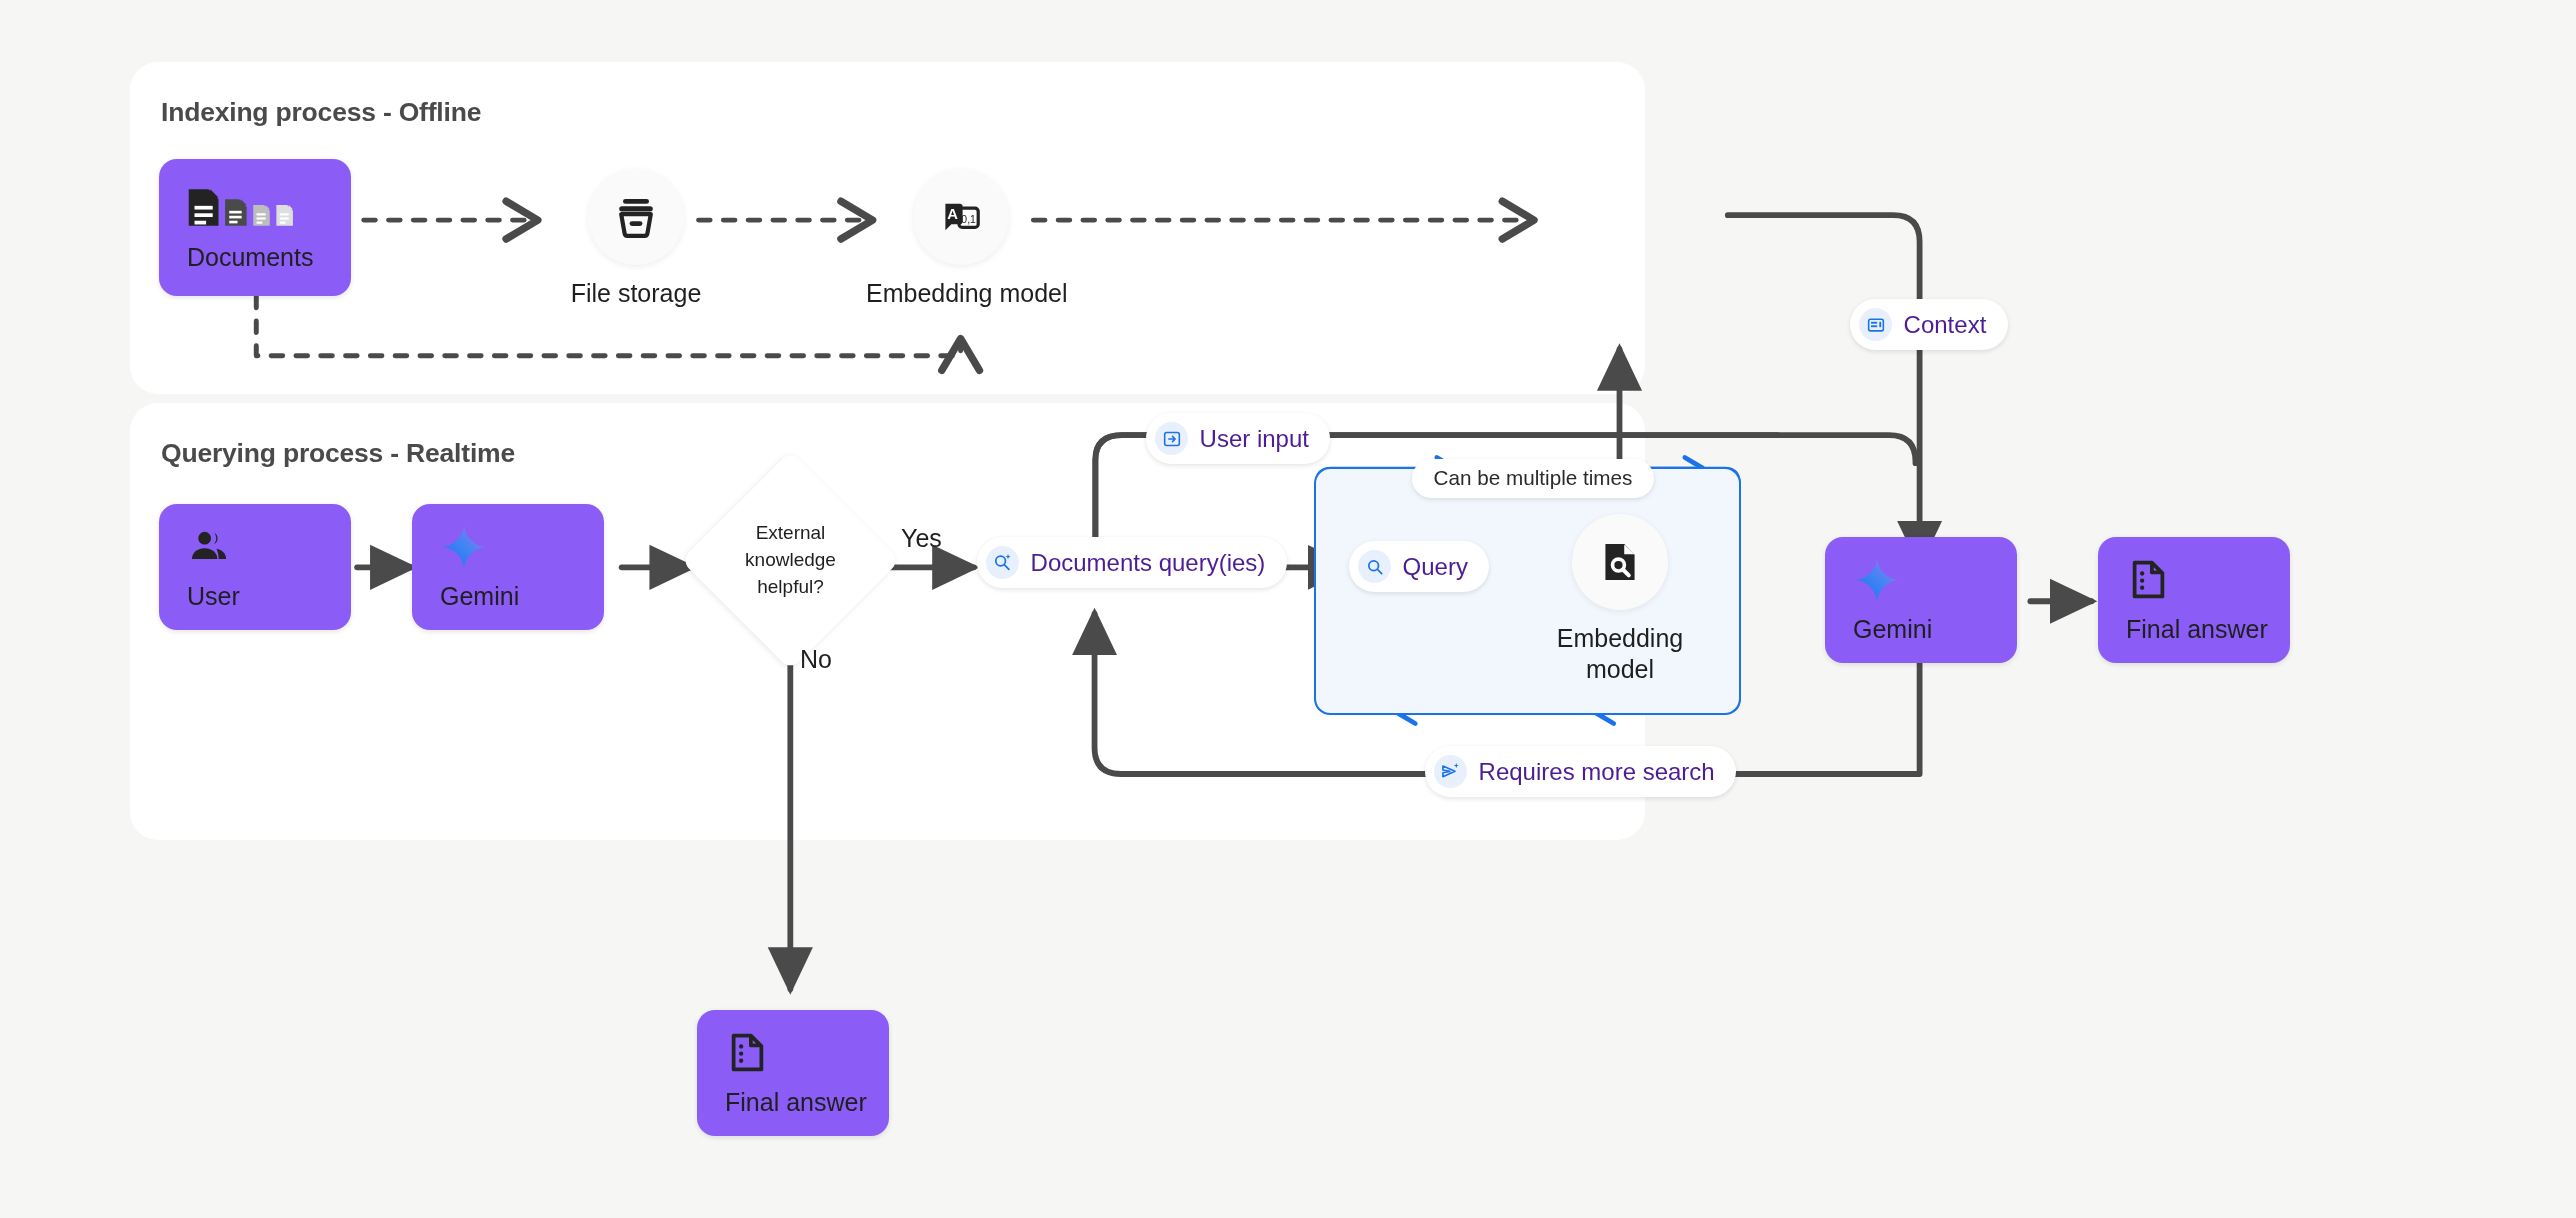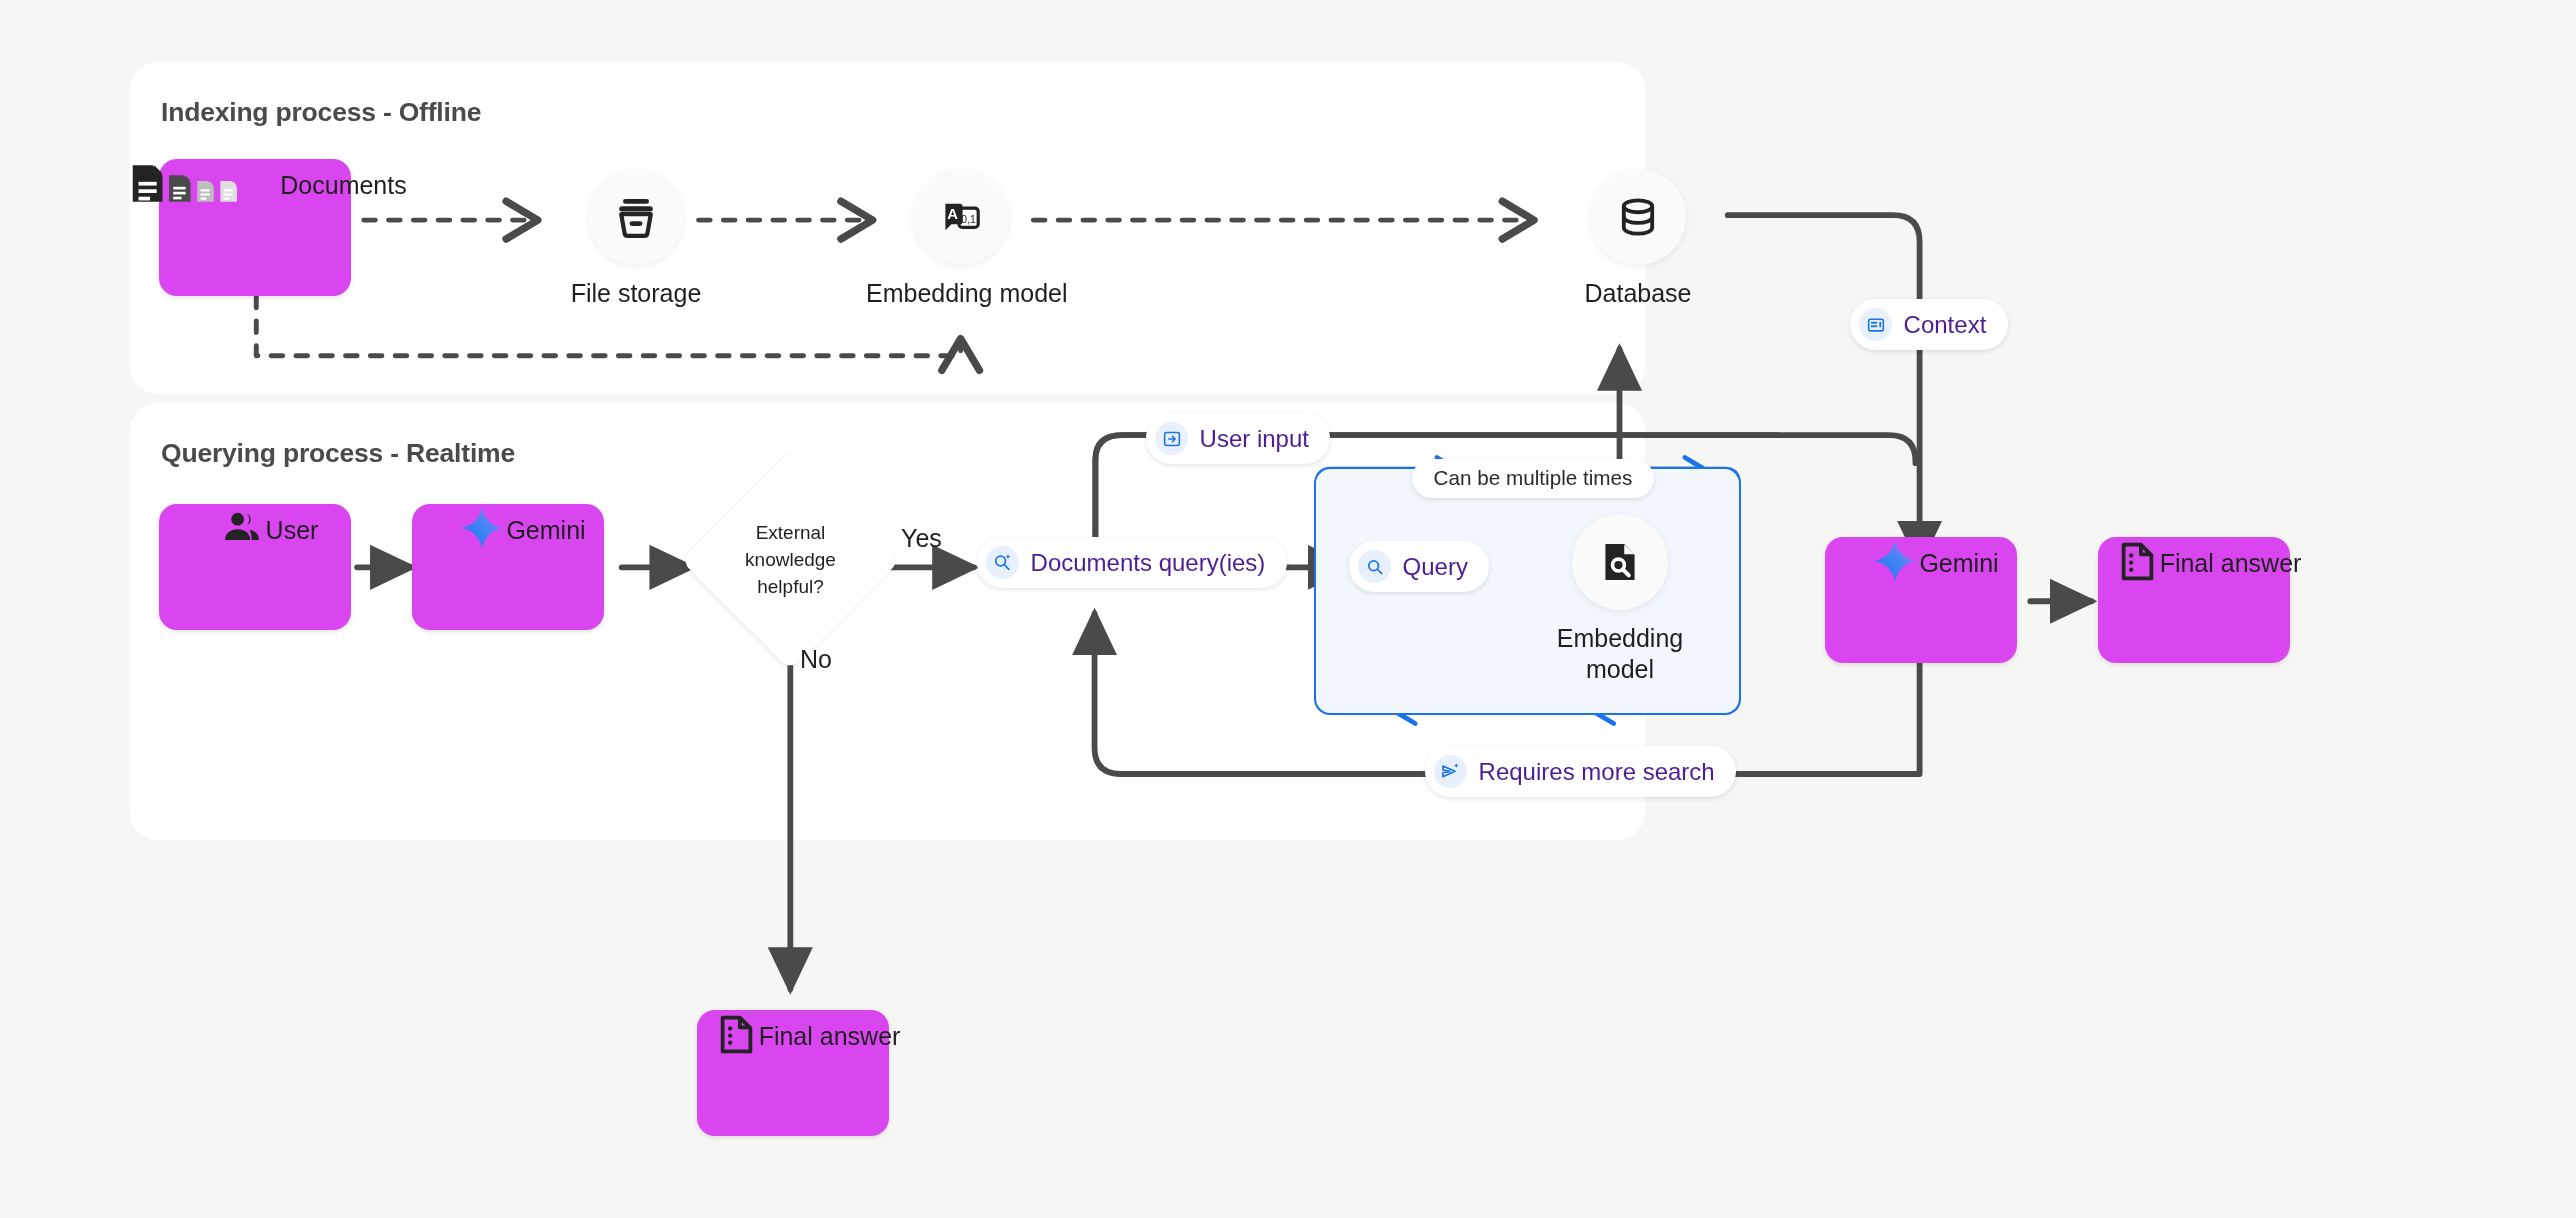--- a/index.html
+++ b/index.html
@@ -29,25 +29,25 @@
     letter-spacing: -0.2px;
     white-space: nowrap;
   }
 
   
   #wires { position: absolute; left: 0; top: 0; width: 2576px; height: 1219px; }
 
   
   .card {
     position: absolute;
-    background: #d946ef;
+    background: #8b5cf6;
     border-radius: 18px;
     box-shadow: 0 1.7px 5.8px rgba(0,0,0,0.10);
     display: flex;
-    flex-direction: row;
+    flex-direction: column;
     justify-content: center;
     padding-left: 28px;
   }
   .card .ico { height: 48px; display: flex; align-items: center; }
   .card .lbl {
     margin-top: 11.6px;
     font-size: 25px;
     color: #1f1f1f;
     white-space: nowrap;
   }
@@ -280,30 +280,20 @@
       <svg width="48" height="48" viewBox="0 0 24 24">
         <rect x="11" y="7.6" width="9.6" height="9.6" rx="1.6" fill="#fff" stroke="#232323" stroke-width="1.6"></rect>
         <text x="15.8" y="15.2" font-family="Liberation Sans, sans-serif" font-size="5.2" fill="#232323" text-anchor="middle">0,1</text>
         <path d="M4.2,5.4 h7.2 a1.4,1.4 0 0 1 1.4,1.4 v7.4 a1.4,1.4 0 0 1 -1.4,1.4 h-4.2 l-3,3 z" fill="#232323"></path>
         <text x="7.8" y="13.0" font-family="Liberation Sans, sans-serif" font-size="7.4" font-weight="bold" fill="#fff" text-anchor="middle">A</text>
       </svg>
     </div>
     <div class="lbl">Embedding model</div>
   </div>
 
-  <div class="circle-node" style="left:1572px; top:169px; width:132px;">
-    <div class="circ">
-      <svg width="46" height="46" viewBox="0 0 24 24" fill="none" stroke="#232323" stroke-width="2" stroke-linecap="round" stroke-linejoin="round">
-        <ellipse cx="12" cy="6.4" rx="7.4" ry="3.1"></ellipse>
-        <path d="M4.6,6.4 v11.2 c0,1.7 3.3,3.1 7.4,3.1 s7.4,-1.4 7.4,-3.1 V6.4"></path>
-        <path d="M4.6,12 c0,1.7 3.3,3.1 7.4,3.1 s7.4,-1.4 7.4,-3.1"></path>
-      </svg>
-    </div>
-    <div class="lbl">Database</div>
-  </div>
 
   <div class="card" style="left:159px; top:504px; width:192px; height:126px;">
     <div class="ico">
       <svg width="46" height="46" viewBox="0 0 24 24" fill="#232323">
         <circle cx="9.2" cy="7.4" r="3.3"></circle>
         <path d="M2.6,18.2 c0,-3.5 3,-5.6 6.6,-5.6 s6.6,2.1 6.6,5.6 z"></path>
         <path d="M14.2,4.6 a3.3,3.3 0 0 1 0,5.8 a4.4,4.4 0 0 0 0,-5.8 z"></path>
         <path d="M15.4,12.9 c2.9,0.45 5,2.5 5,5.3 h-3.9 c0,-2.0 -0.4,-3.8 -1.1,-5.3 z"></path>
       </svg>
     </div>

